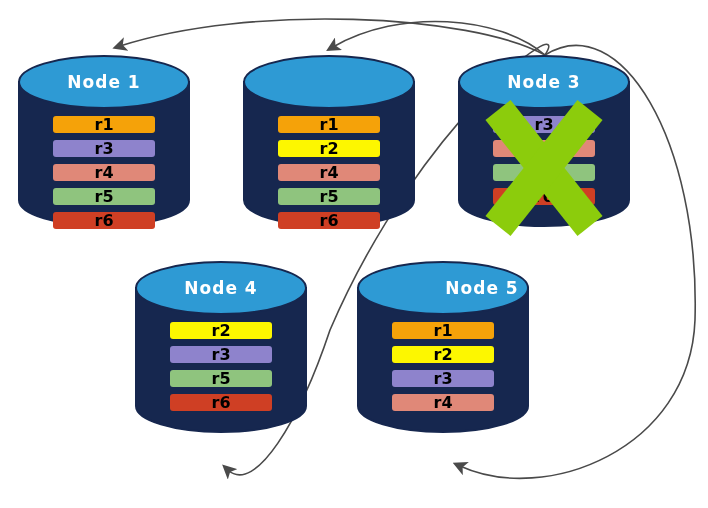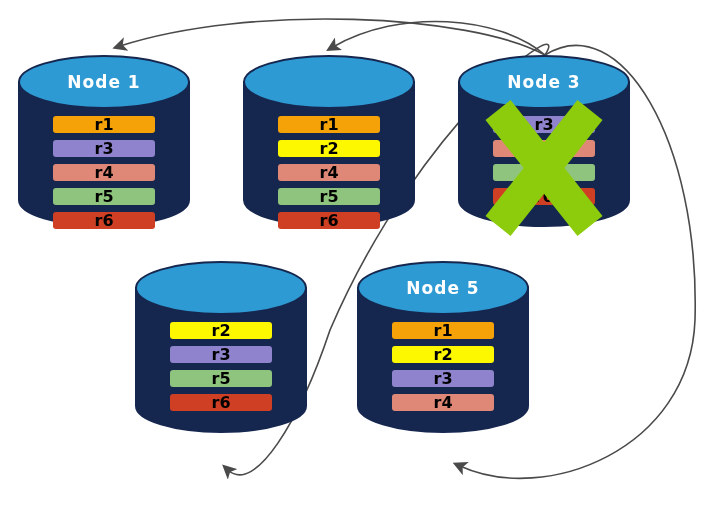--- a/index.html
+++ b/index.html
@@ -71,30 +71,31 @@
             <line x1="40" y1="54" x2="132" y2="170"></line>
             <line x1="132" y1="54" x2="40" y2="170"></line>
           </g>
         </svg>
       </div>
       <div class="node" style="left: 135px; top: 262px; width: 172px; height: 170px;">
         <svg width="172" height="170">
           <path d="M 1 26 L 1 144 A 85 26 0 0 0 171 144 L 171 26 Z" fill="#16274F" stroke="#16274F" stroke-width="2"></path>
           <ellipse cx="86" cy="26" rx="85" ry="26" fill="#2E9AD4" stroke="#16274F" stroke-width="2"></ellipse>
         </svg>
+        <div class="node-label" style="top: 16px;">Node  4</div>
         <div class="bar" style="left: 35px; top: 60px; width: 102px; height: 17px; background: rgb(253, 247, 0);">r2</div>
         <div class="bar" style="left: 35px; top: 84px; width: 102px; height: 17px; background: rgb(142, 131, 204);">r3</div>
         <div class="bar" style="left: 35px; top: 108px; width: 102px; height: 17px; background: rgb(143, 196, 126);">r5</div>
         <div class="bar" style="left: 35px; top: 132px; width: 102px; height: 17px; background: rgb(207, 63, 36);">r6</div>
       </div>
       <div class="node" style="left: 357px; top: 262px; width: 172px; height: 170px;">
         <svg width="172" height="170">
           <path d="M 1 26 L 1 144 A 85 26 0 0 0 171 144 L 171 26 Z" fill="#16274F" stroke="#16274F" stroke-width="2"></path>
           <ellipse cx="86" cy="26" rx="85" ry="26" fill="#2E9AD4" stroke="#16274F" stroke-width="2"></ellipse>
         </svg>
-        <div class="node-label" style="top: 16px;">Node  5</div>
+        <div class="node-label" style="top: 16px; padding-left: 39px;">Node  5</div>
         <div class="bar" style="left: 35px; top: 60px; width: 102px; height: 17px; background: rgb(245, 162, 9);">r1</div>
         <div class="bar" style="left: 35px; top: 84px; width: 102px; height: 17px; background: rgb(253, 247, 0);">r2</div>
         <div class="bar" style="left: 35px; top: 108px; width: 102px; height: 17px; background: rgb(142, 131, 204);">r3</div>
         <div class="bar" style="left: 35px; top: 132px; width: 102px; height: 17px; background: rgb(224, 136, 120);">r4</div>
       </div>
     </div>
 </div>
 
 </body></html>

